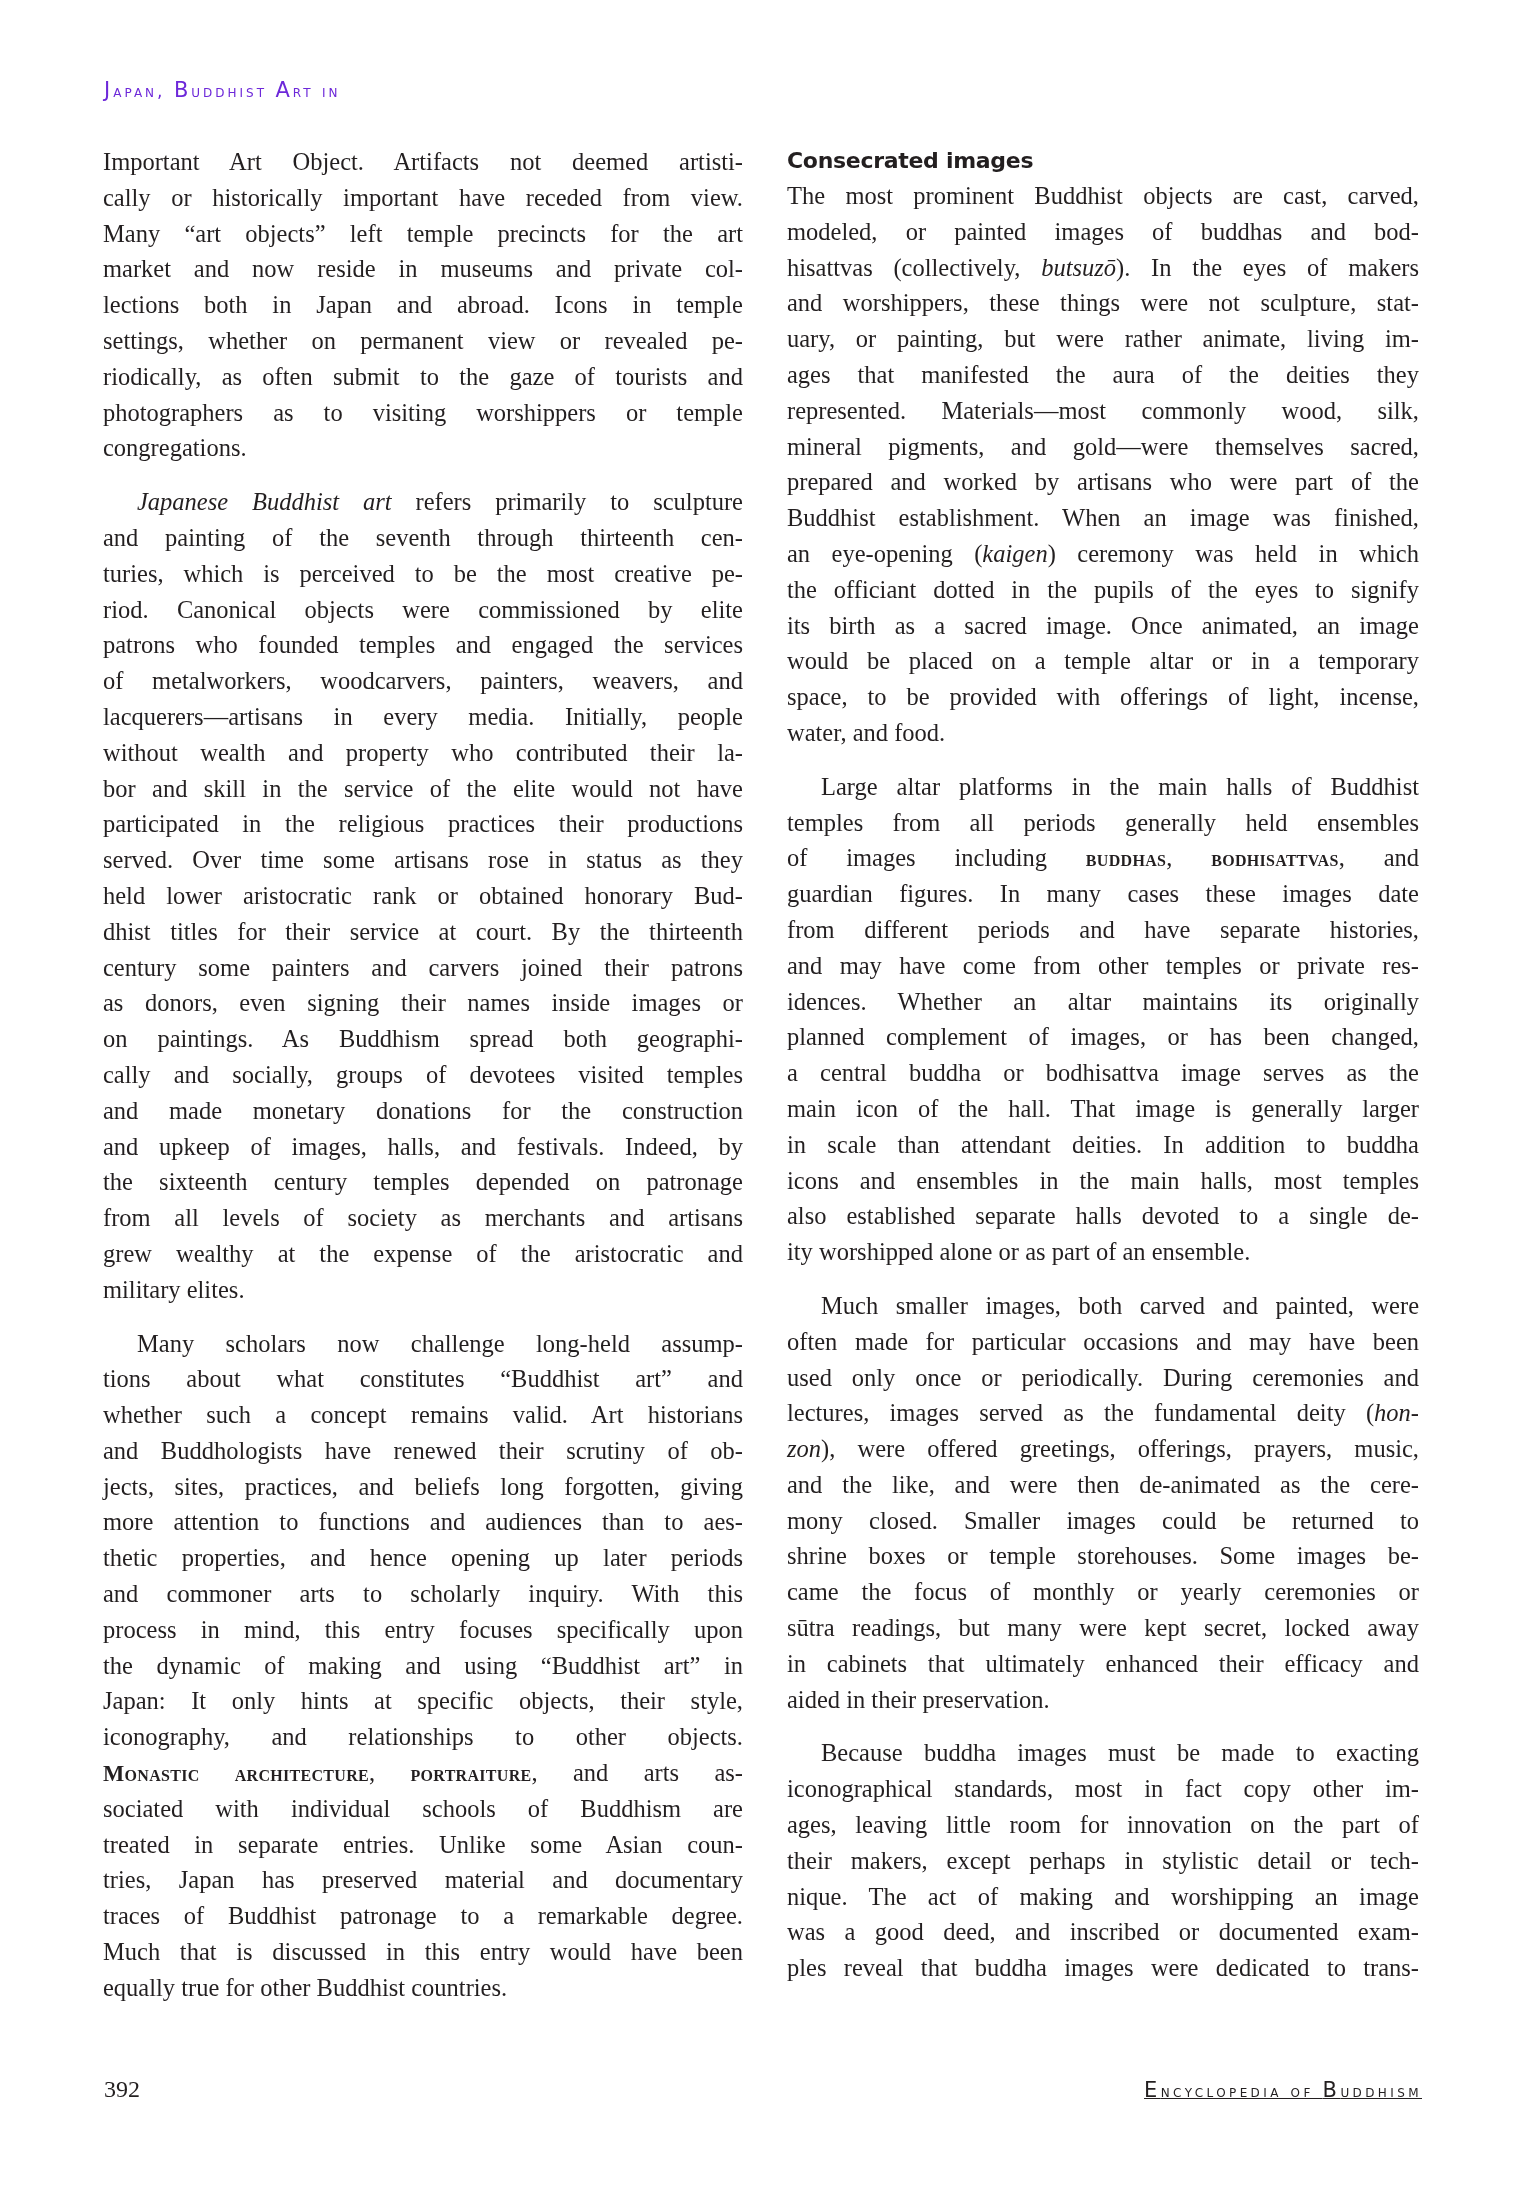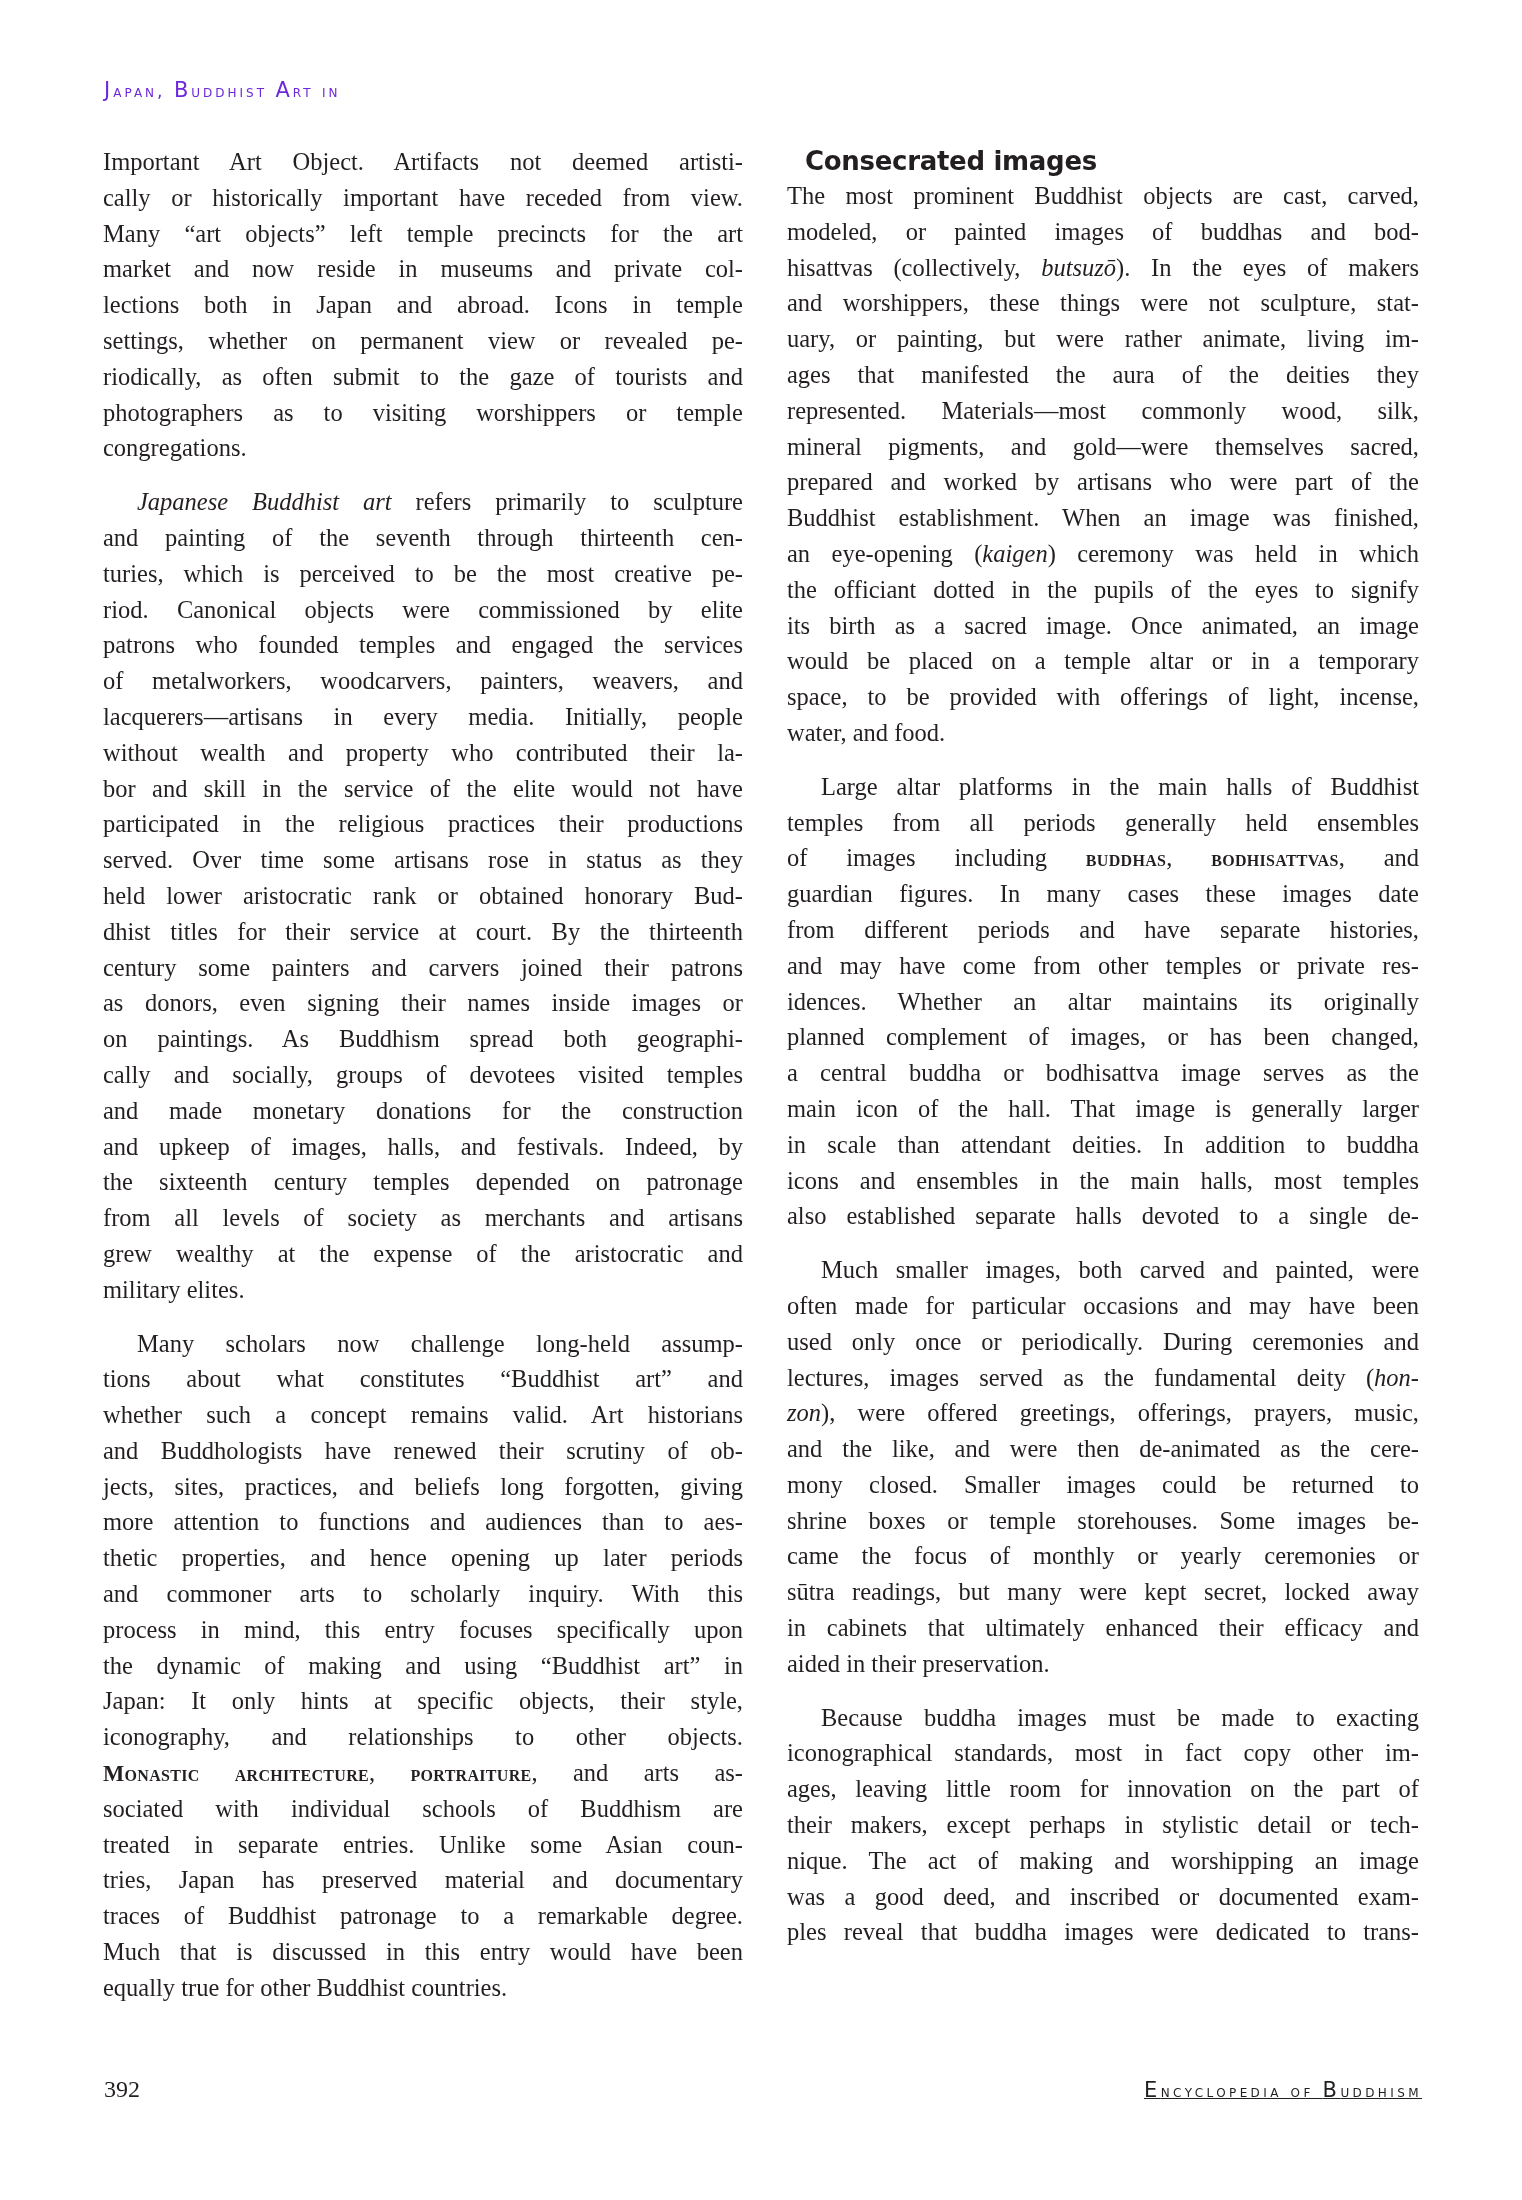--- a/index.html
+++ b/index.html
@@ -17,22 +17,22 @@
   .col-left { left: 103px; width: 640px; }
   .col-right { left: 787px; width: 632px; }
   .line {
     display: block; height: 35.8px; white-space: nowrap;
     text-align: justify; text-align-last: justify;
   }
   .line.last { text-align-last: left; }
   .line.indent { padding-left: 34px; }
   .para-gap { height: 18px; }
   .heading {
-    font-family: "DejaVu Sans", sans-serif; font-weight: bold; font-size: 26px;
-    line-height: 34px; height: 34px; letter-spacing: -0.3px; margin-left: 18px;
+    font-family: "DejaVu Sans", sans-serif; font-weight: bold; font-size: 22px;
+    line-height: 34px; height: 34px; letter-spacing: -0.3px;
   }
   .sc { font-variant: small-caps; font-size: 0.92em; letter-spacing: 0.3px; font-weight: bold; }
   .footer-page {
     position: absolute; left: 104px; top: 2076px;
     font-family: "Liberation Serif", serif; font-size: 24px; text-align: center;
   }
   .footer-title {
     position: absolute; right: 100px; top: 2078px;
     font-family: "DejaVu Sans", sans-serif; font-size: 17px; letter-spacing: 3.4px;
     font-variant: small-caps; white-space: nowrap; text-decoration: underline;
@@ -134,20 +134,21 @@
     <span class="line">guardian figures. In many cases these images date</span>
     <span class="line">from different periods and have separate histories,</span>
     <span class="line">and may have come from other temples or private res-</span>
     <span class="line">idences. Whether an altar maintains its originally</span>
     <span class="line">planned complement of images, or has been changed,</span>
     <span class="line">a central buddha or bodhisattva image serves as the</span>
     <span class="line">main icon of the hall. That image is generally larger</span>
     <span class="line">in scale than attendant deities. In addition to buddha</span>
     <span class="line">icons and ensembles in the main halls, most temples</span>
     <span class="line">also established separate halls devoted to a single de-</span>
+    <span class="line last">ity worshipped alone or as part of an ensemble.</span>
   </div>
   <div class="para-gap"></div>
   <div>
     <span class="line indent">Much smaller images, both carved and painted, were</span>
     <span class="line">often made for particular occasions and may have been</span>
     <span class="line">used only once or periodically. During ceremonies and</span>
     <span class="line"><span>lectures, images served as the fundamental deity (</span><em>hon-</em></span>
     <span class="line"><em>zon</em><span>), were offered greetings, offerings, prayers, music,</span></span>
     <span class="line">and the like, and were then de-animated as the cere-</span>
     <span class="line">mony closed. Smaller images could be returned to</span>

